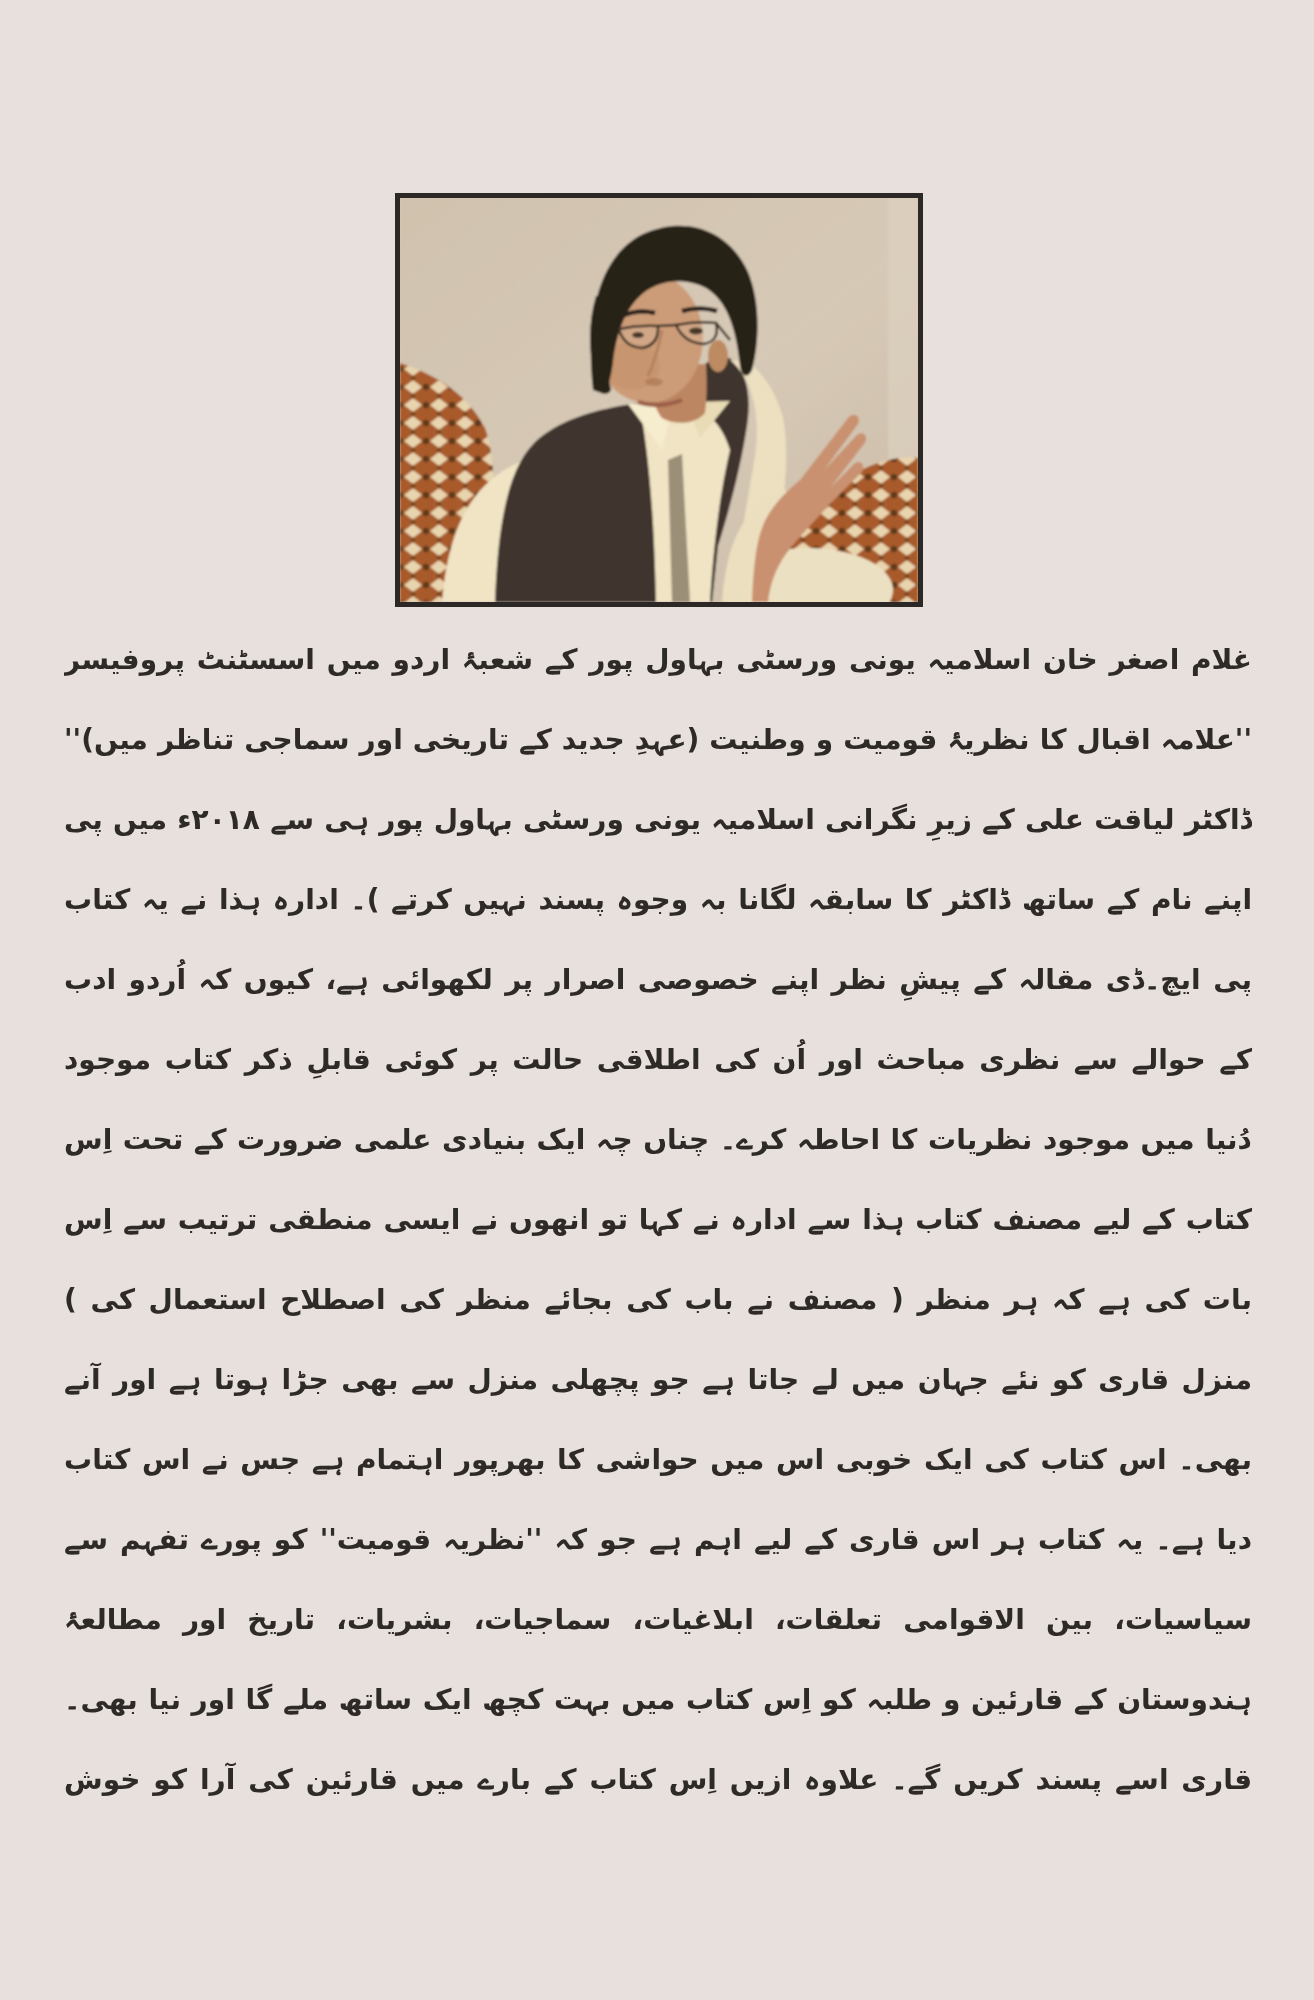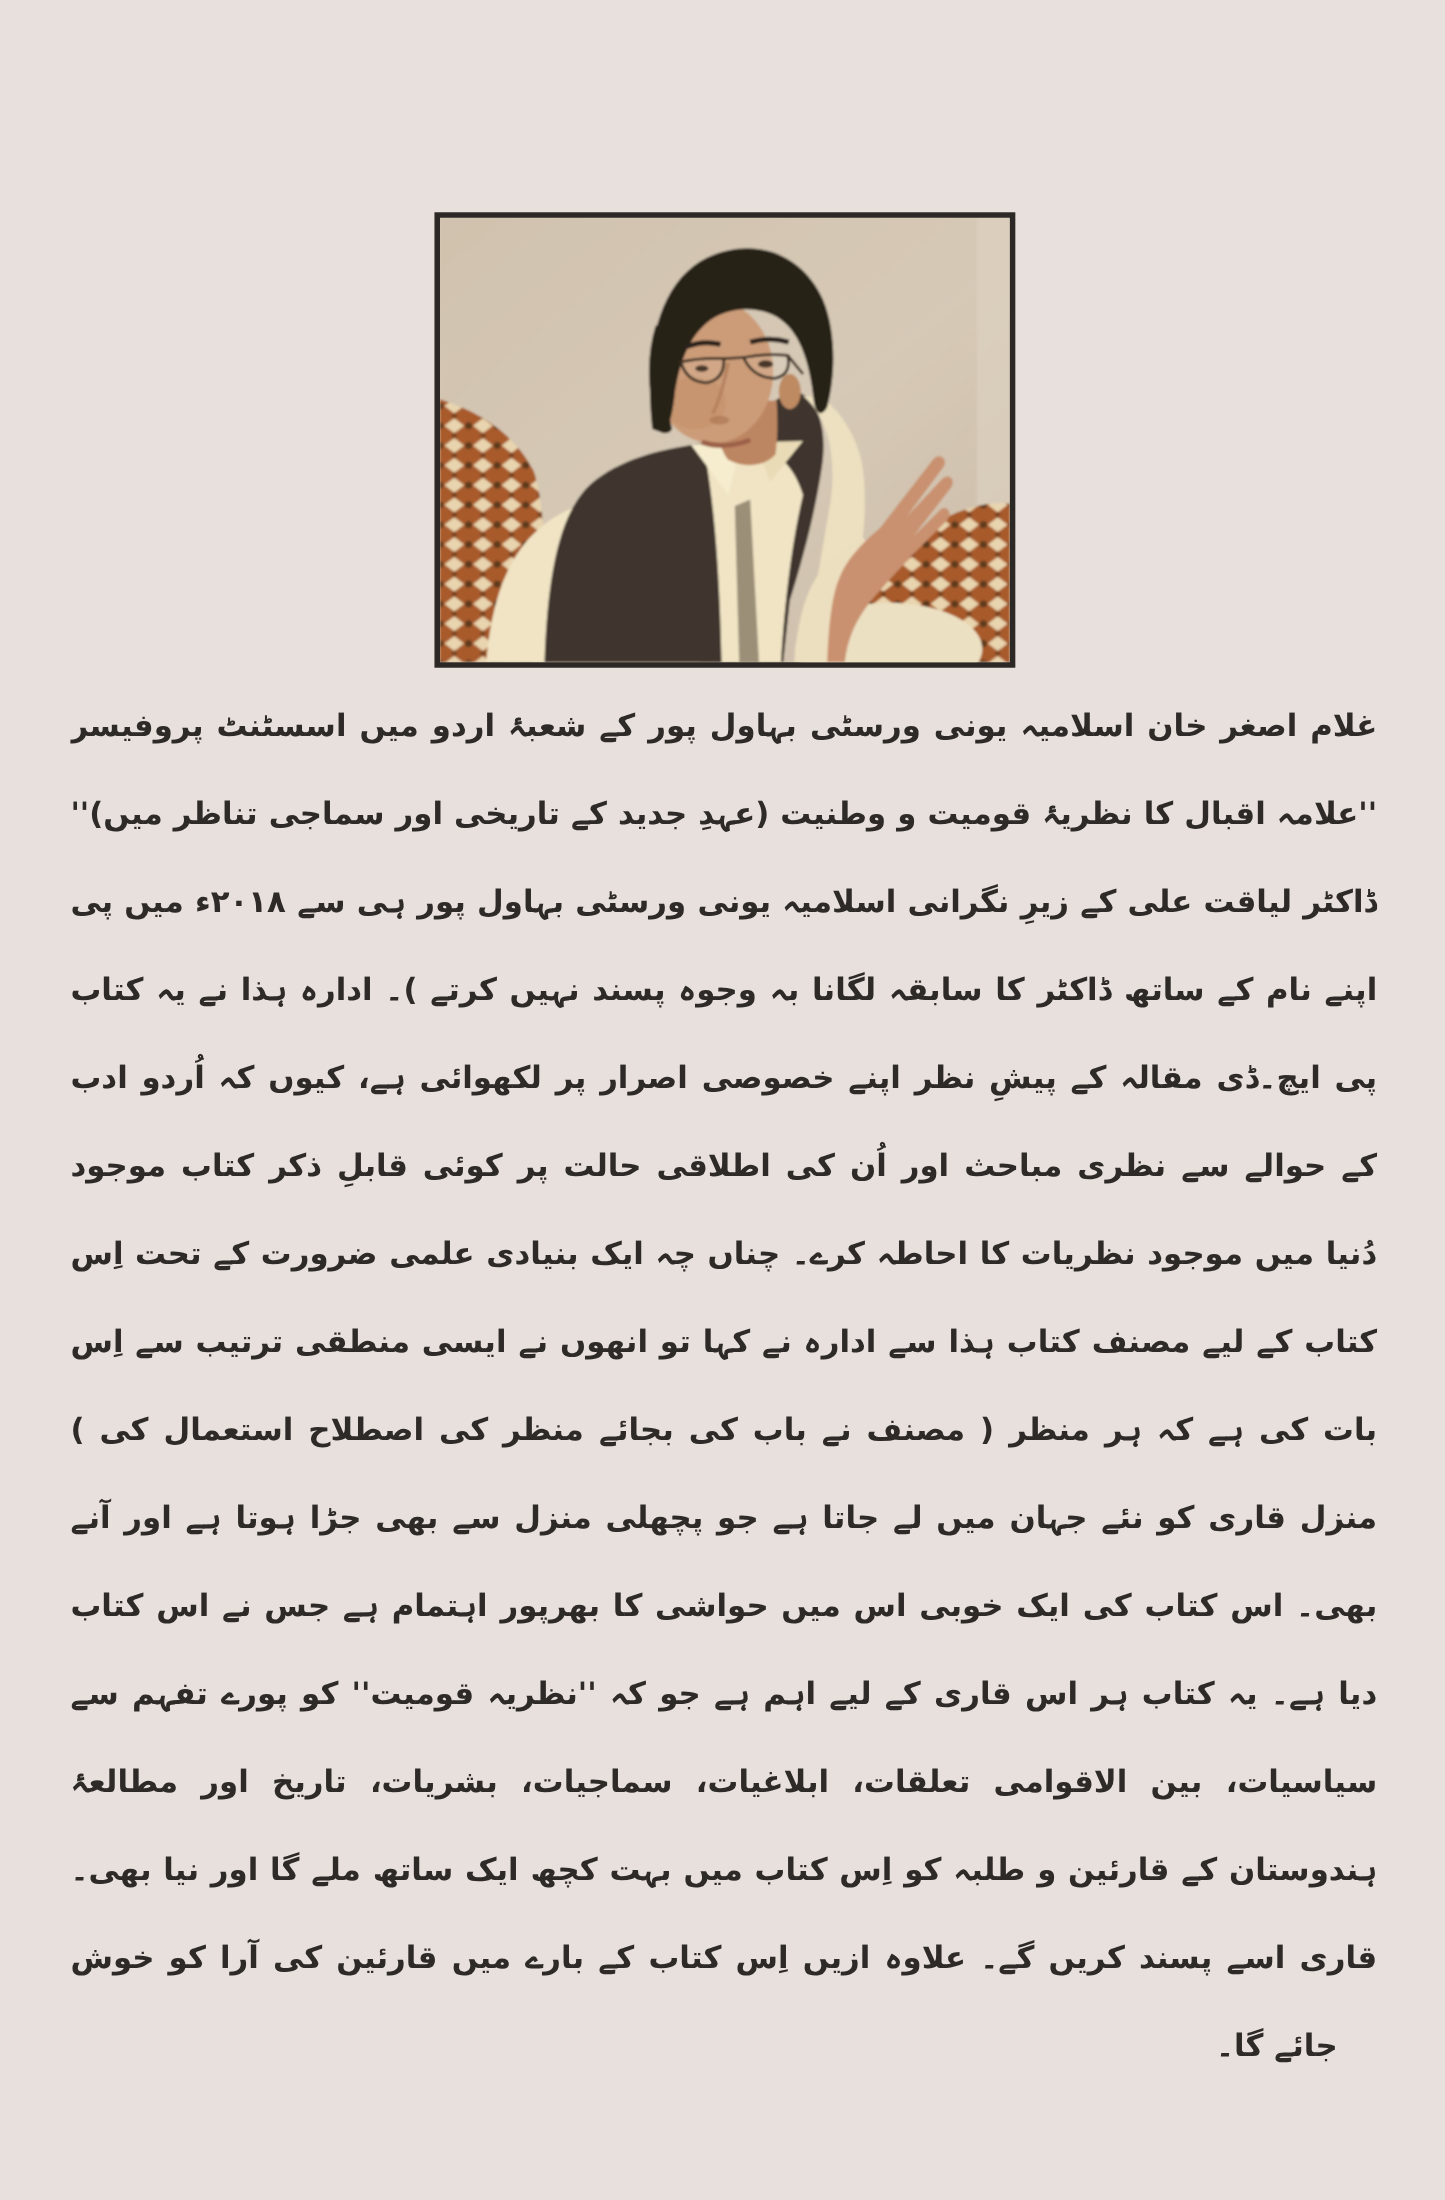--- a/index.html
+++ b/index.html
@@ -138,16 +138,15 @@
     <p class="line">کے حوالے سے نظری مباحث اور اُن کی اطلاقی حالت پر کوئی قابلِ ذکر کتاب موجود نہیں ہے جو پوری</p>
     <p class="line">دُنیا میں موجود نظریات کا احاطہ کرے۔ چناں چہ ایک بنیادی علمی ضرورت کے تحت اِس موضوع پر</p>
     <p class="line">کتاب کے لیے مصنف کتاب ہذا سے ادارہ نے کہا تو انھوں نے ایسی منطقی ترتیب سے اِس موضوع پر</p>
     <p class="line">بات کی ہے کہ ہر منظر ( مصنف نے باب کی بجائے منظر کی اصطلاح استعمال کی ) ترتیب وار منزل بہ</p>
     <p class="line">منزل قاری کو نئے جہان میں لے جاتا ہے جو پچھلی منزل سے بھی جڑا ہوتا ہے اور آنے والے منظر سے</p>
     <p class="line">بھی۔ اس کتاب کی ایک خوبی اس میں حواشی کا بھرپور اہتمام ہے جس نے اس کتاب کو وقیع اور مستند بنا</p>
     <p class="line">دیا ہے۔ یہ کتاب ہر اس قاری کے لیے اہم ہے جو کہ ''نظریہ قومیت'' کو پورے تفہم سے سمجھنا چاہے۔</p>
     <p class="line">سیاسیات، بین الاقوامی تعلقات، ابلاغیات، سماجیات، بشریات، تاریخ اور مطالعۂ پاکستان و</p>
     <p class="line">ہندوستان کے قارئین و طلبہ کو اِس کتاب میں بہت کچھ ایک ساتھ ملے گا اور نیا بھی۔ اُمید ہے کہ سنجیدہ</p>
     <p class="line">قاری اسے پسند کریں گے۔ علاوہ ازیں اِس کتاب کے بارے میں قارئین کی آرا کو خوش آمدید کہا</p>
-    <p class="line last">جائے گا۔</p>
   </main>
 
 </div>
 
 </body></html>

